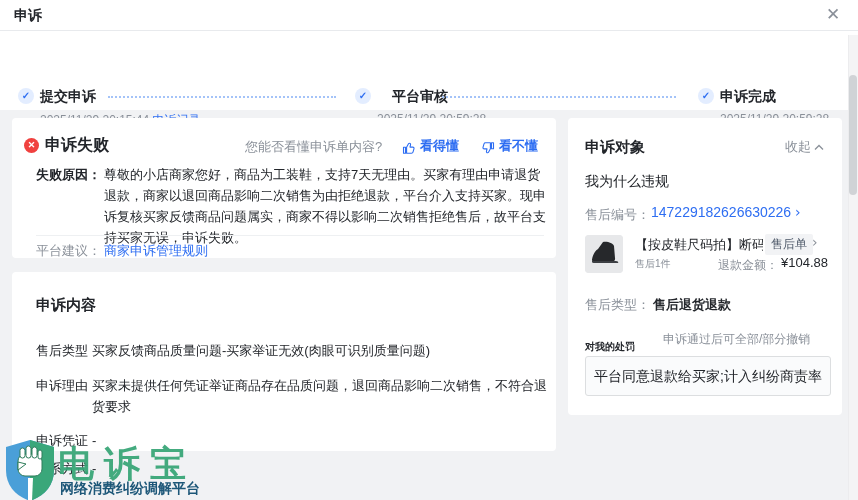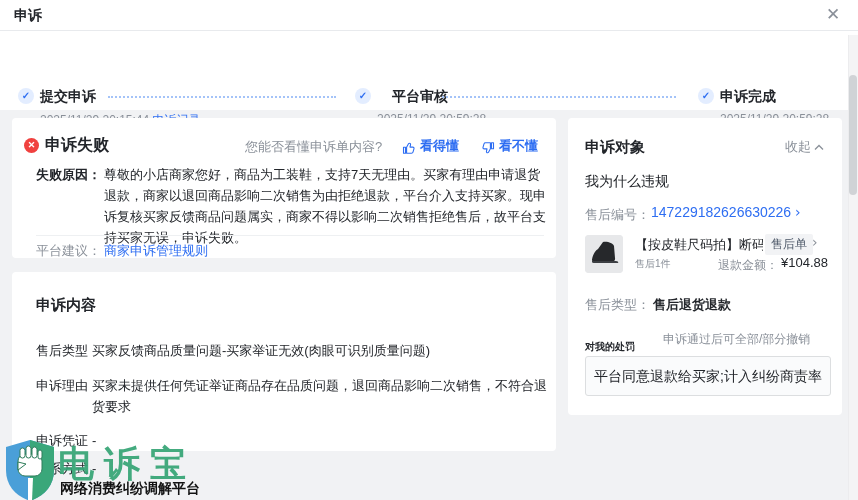--- a/index.html
+++ b/index.html
@@ -53,21 +53,21 @@
   .prod-qty { position:absolute; left:67px; top:139px; font-size:10px; color:#8a9099; }
   .refund-label { position:absolute; left:150px; top:139px; font-size:12px; color:#8a9099; }
   .refund-amt { position:absolute; left:213px; top:137px; font-size:13px; color:#23262b; }
 
   .penalty-btn { position:absolute; left:17px; top:238px; width:246px; height:40px; background:#fafbfc; border:1px solid #dcdee0; border-radius:3px; font-size:14px; color:#23262b; text-align:center; line-height:38px; cursor:pointer; }
 
   
   .watermark { position:absolute; left:0px; top:432px; width:230px; height:68px; pointer-events:none; }
   .wm-shield { position:absolute; left:2px; top:6px; }
   .wm-name { position:absolute; left:58px; top:8px; font-size:36px; font-weight:700; color:#35a475; letter-spacing:10px; opacity:.92; }
-  .wm-sub { position:absolute; left:60px; top:48px; font-size:14px; font-weight:700; color:#000000; opacity:.92; }
+  .wm-sub { position:absolute; left:60px; top:48px; font-size:14px; font-weight:700; color:#0c4a6e; opacity:.92; }
 
   
   .scroll-track { position:absolute; right:0; top:35px; width:10px; height:465px; background:#f4f4f5; border-left:1px solid #ececee; }
   .scroll-thumb { position:absolute; right:1px; top:40px; width:8px; height:120px; border-radius:4px; background:#d0d3d6; }
 </style>
 </head>
 <body>
 
 <div class="canvas">
 

